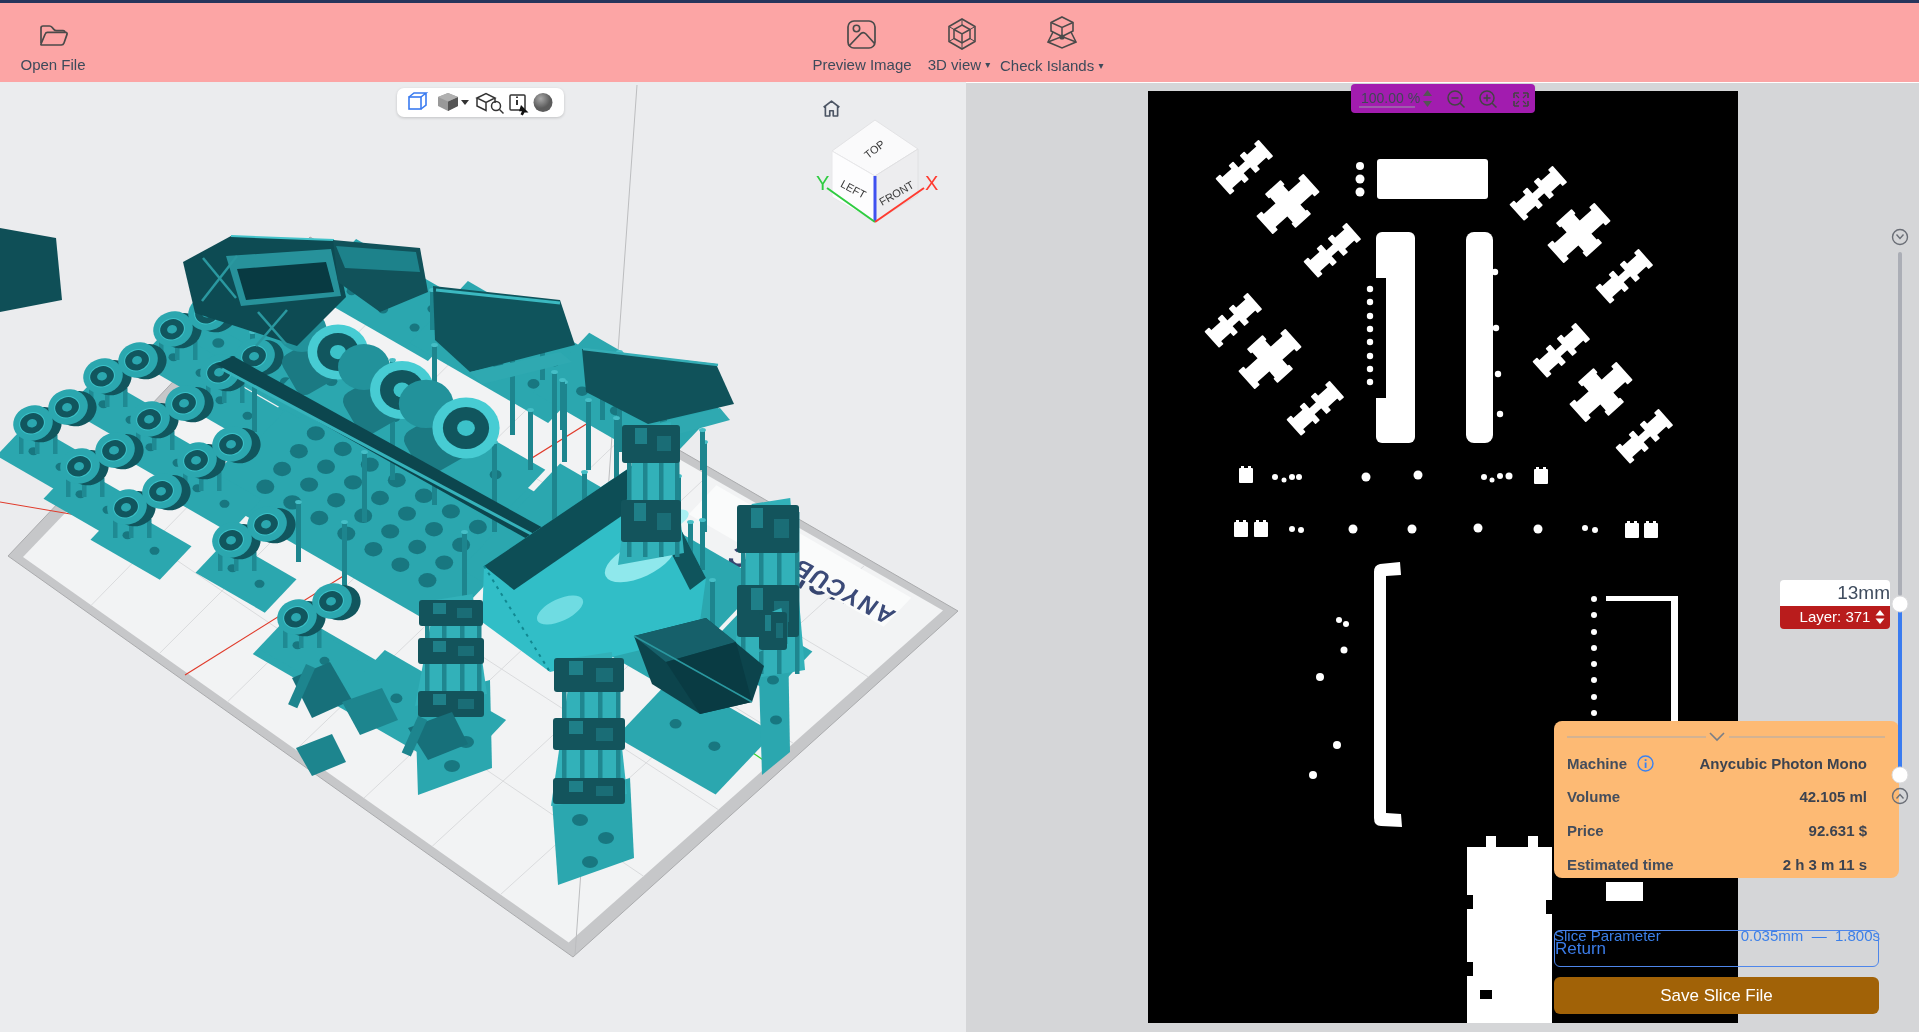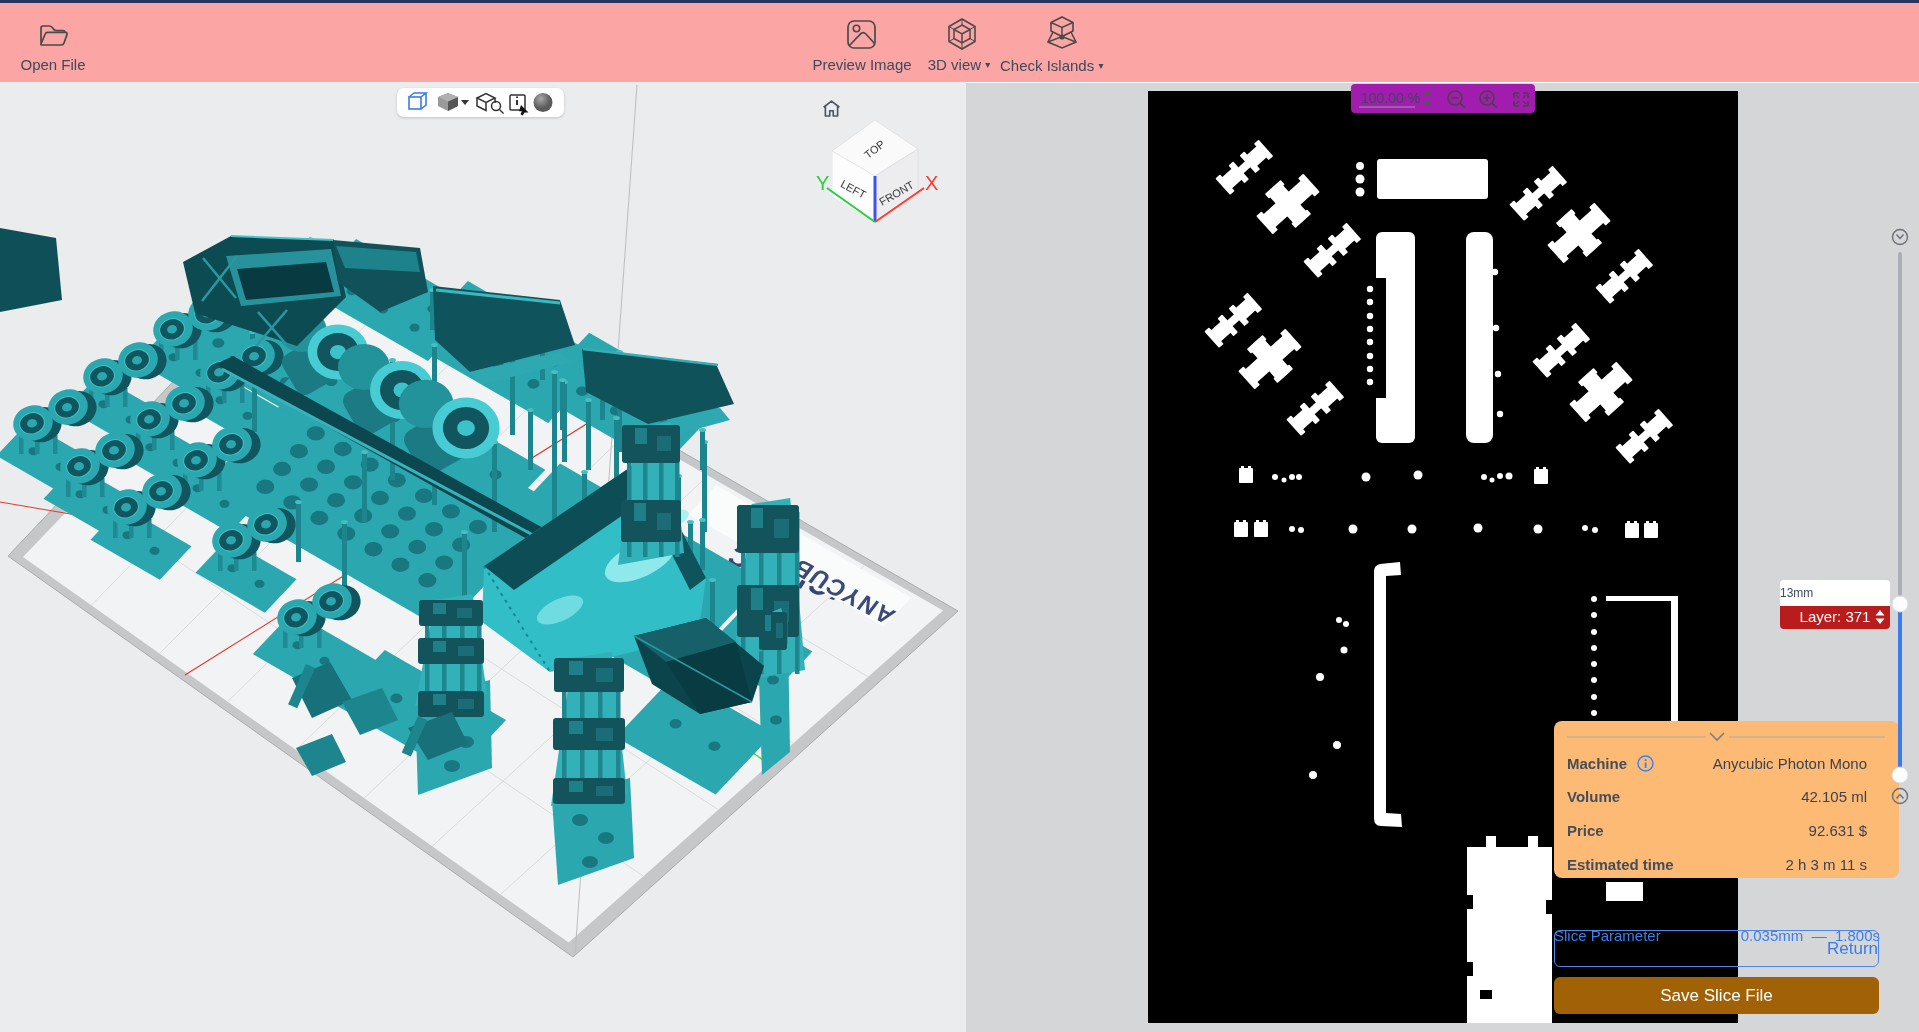--- a/index.html
+++ b/index.html
@@ -7,32 +7,32 @@
   border-top:3px solid #26355c; }
 .tb-item { position:absolute; text-align:center; color:#3d4a5a; font-size:15px; white-space:nowrap; }
 .viewport { position:absolute; left:0; top:82px; width:966px; height:950px; background:#ebecee; }
 .rpanel { position:absolute; left:966px; top:83px; width:953px; height:949px; background:#d5d6d8; }
 .black { position:absolute; left:182px; top:8px; width:590px; height:932px; background:#000; }
 .minibar { position:absolute; left:397px; top:6px; width:167px; height:29px; background:#fff;
   border-radius:7px; box-shadow:0 1px 3px rgba(0,0,0,.18); }
 .zoombar { position:absolute; left:385px; top:1px; width:184px; height:29px; background:#a21caf;
   border-radius:4px; box-shadow:0 1px 2px rgba(0,0,0,.15); }
 .l13 { position:absolute; left:814px; top:497px; width:110px; height:26px; background:#fff;
-  border-radius:4px 4px 0 0; color:#3f4c5e; font-size:12px; text-align:left; line-height:26px; }
+  border-radius:4px 4px 0 0; color:#3f4c5e; font-size:19px; text-align:right; line-height:26px; }
 .llayer { position:absolute; left:814px; top:523px; width:110px; height:23px; background:#b91c1c;
   border-radius:0 0 4px 4px; color:#fff; font-size:15px; text-align:center; line-height:22px; }
 .ipanel { position:absolute; left:588px; top:638px; width:345px; height:157px;
   background:#fdba74; border-radius:8px; }
 .irow { position:absolute; left:13px; width:300px; font-size:15px; color:#4a5260; }
 .irow b { font-weight:bold; color:#444d5c; }
-.irow .val { float:right; color:#3c4350; font-weight:normal; }
+.irow .val { float:right; color:#3c4350; font-weight:bold; }
 .sliceparam { position:absolute; left:588px; top:844px; width:326px; font-size:15px; color:#3b7fe8; }
 .retbtn { position:absolute; left:588px; top:847px; width:325px; height:37px;
   border:1px solid #4e86ea; border-radius:6px; color:#3b7ce8; font-size:17px;
-  text-align:right; line-height:35px; }
+  text-align:left; line-height:35px; }
 .savebtn { position:absolute; left:588px; top:894px; width:325px; height:37px;
   background:#a16207; border-radius:6px; color:#fff; font-size:17px; text-align:center; line-height:37px; }
 </style></head>
 <body>
 <div class="viewport">
   <svg width="965" height="950" viewBox="0 82 965 950" style="position:absolute;left:0;top:0">
     <polygon points="310.0,237.0 958.0,611.0 573.0,957.0 8.0,556.0" fill="#c6c7c9" stroke="#aaabad" stroke-width="1"></polygon>
       <polygon points="315.9,250.8 943.0,610.4 568.7,942.6 23.0,557.1" fill="#f2f3f4"></polygon>
       <g stroke="#dadbdd" stroke-width="1">
         <line x1="394.3" y1="295.7" x2="91.2" y2="605.3"></line>

